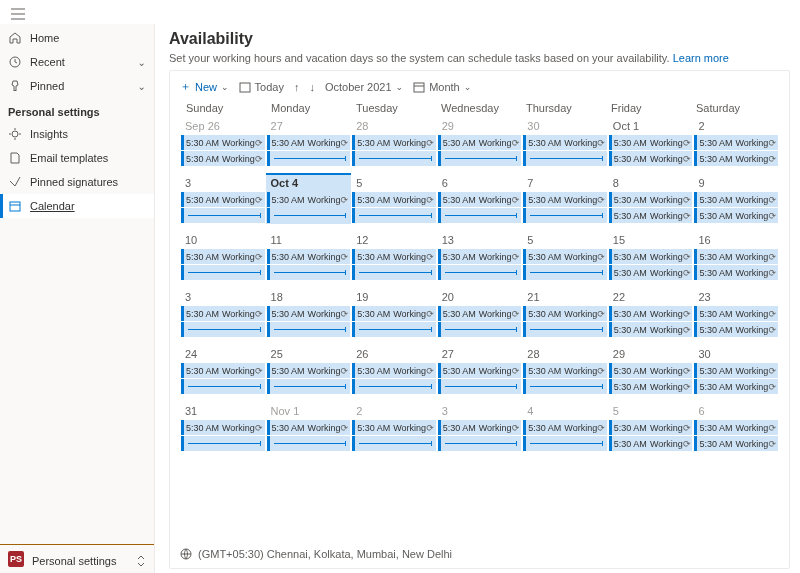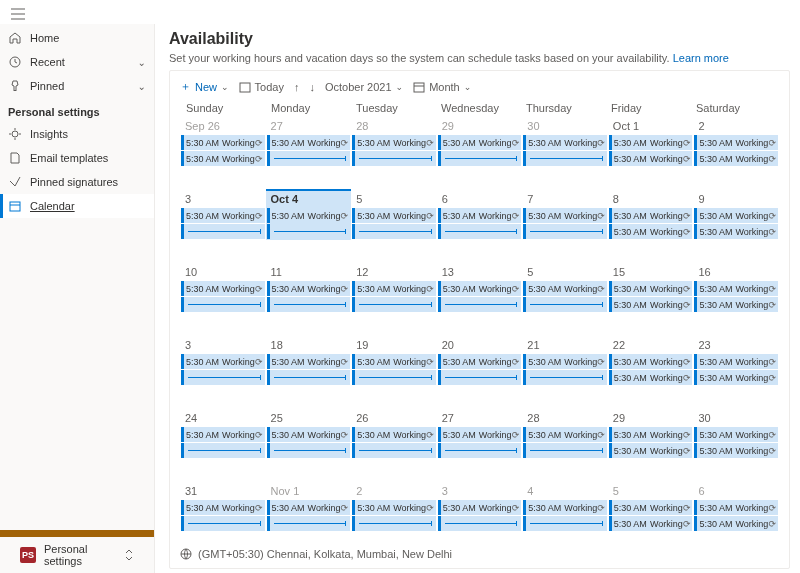--- a/index.html
+++ b/index.html
@@ -7,36 +7,36 @@
 .hamburger { width: 20px; height: 20px; display:flex; align-items:center; justify-content:center; cursor:pointer; margin: 4px 0 0 8px; }
 .main { display: flex; flex: 1; overflow: hidden; }
 .sidebar { width: 155px; background: #faf9f8; border-right: 1px solid #edebe9; display: flex; flex-direction: column; padding-top: 2px; }
 .nav-item { display: flex; align-items: center; padding: 5px 8px; cursor: pointer; position: relative; }
 .nav-item .ic { width: 14px; height: 14px; display: inline-flex; align-items:center; justify-content:center; margin-right: 8px; color:#605e5c; }
 .nav-item .lbl { flex: 1; font-size: 11px; color: #323130; }
 .nav-item .chev { color: #605e5c; font-size: 10px; }
 .section-head { padding: 8px 8px 4px; font-weight: 600; font-size: 11px; color: #323130; }
 .nav-item.active { background: #fff; text-decoration: underline; }
 .nav-item.active::before { content:""; position:absolute; left:0; top:0; bottom:0; width:3px; background:#0078d4; }
-.sidebar-footer { margin-top: auto; display:flex; align-items:center; padding: 6px 20px; border-top: 7px solid #a16207; }
+.sidebar-footer { margin-top: auto; display:flex; align-items:flex-end; padding: 6px 8px; border-top: 1px solid #a16207; }
 .ps-badge { width: 16px; height: 16px; background: #a4262c; color:#fff; font-size:9px; font-weight:600; display:flex; align-items:center; justify-content:center; border-radius:2px; margin-right:8px; }
 .sidebar-footer .lbl { flex:1; font-size:11px; }
 .sidebar-footer .upd { color:#605e5c; }
 .content { flex:1; display:flex; flex-direction:column; padding: 4px 10px 4px 14px; overflow:hidden; }
 h1 { font-size: 16px; font-weight: 600; margin: 2px 0 4px; }
 .sub { font-size: 11px; color:#605e5c; margin-bottom: 6px; }
 .sub a { color:#0067b8; text-decoration:none; }
 .panel { border: 1px solid #edebe9; border-radius: 2px; flex:1; display:flex; flex-direction:column; padding: 8px 10px; overflow:hidden; background:#fff; }
 .toolbar { display:flex; align-items:center; gap: 10px; margin-bottom: 6px; font-size: 11px; color:#323130; }
 .tbtn { display:flex; align-items:center; gap:4px; cursor:pointer; color:#605e5c; }
 .tbtn.primary { color:#0067b8; }
 .tbtn .chv { font-size:9px; color:#605e5c; }
 .cal-head { display:grid; grid-template-columns: repeat(7, 1fr); font-size: 11px; color:#605e5c; margin-bottom: 2px; padding: 0 2px; }
 .cal-head div { padding: 2px 4px; }
-.weeks { flex:1; display:flex; flex-direction:column; gap: 24px; overflow:hidden; }
+.weeks { flex:1; display:flex; flex-direction:column; gap: 8px; overflow:hidden; }
 .week { display:grid; grid-template-columns: repeat(7, 1fr); gap: 0; }
 .day { padding: 0 1px; }
 .daynum { font-size: 11px; color:#605e5c; padding: 2px 4px 3px; }
 .daynum.other { color:#a19f9d; }
 .day.today { background: #cfe4f7; position:relative; }
 .day.today::before { content:""; position:absolute; top:-2px; left:0; right:0; height:2px; background:#0078d4; }
 .day.today .daynum { color:#323130; font-weight:600; }
 .evt { background: #cfe4f7; border-left: 3px solid #0078d4; height: 15px; font-size: 9px; color:#323130; display:flex; align-items:center; padding: 0 2px; margin-bottom: 1px; overflow:hidden; white-space:nowrap; }
 .evt .t { font-weight:400; margin-right:3px; }
 .evt .recur { margin-left:auto; font-size:9px; color:#605e5c; }

